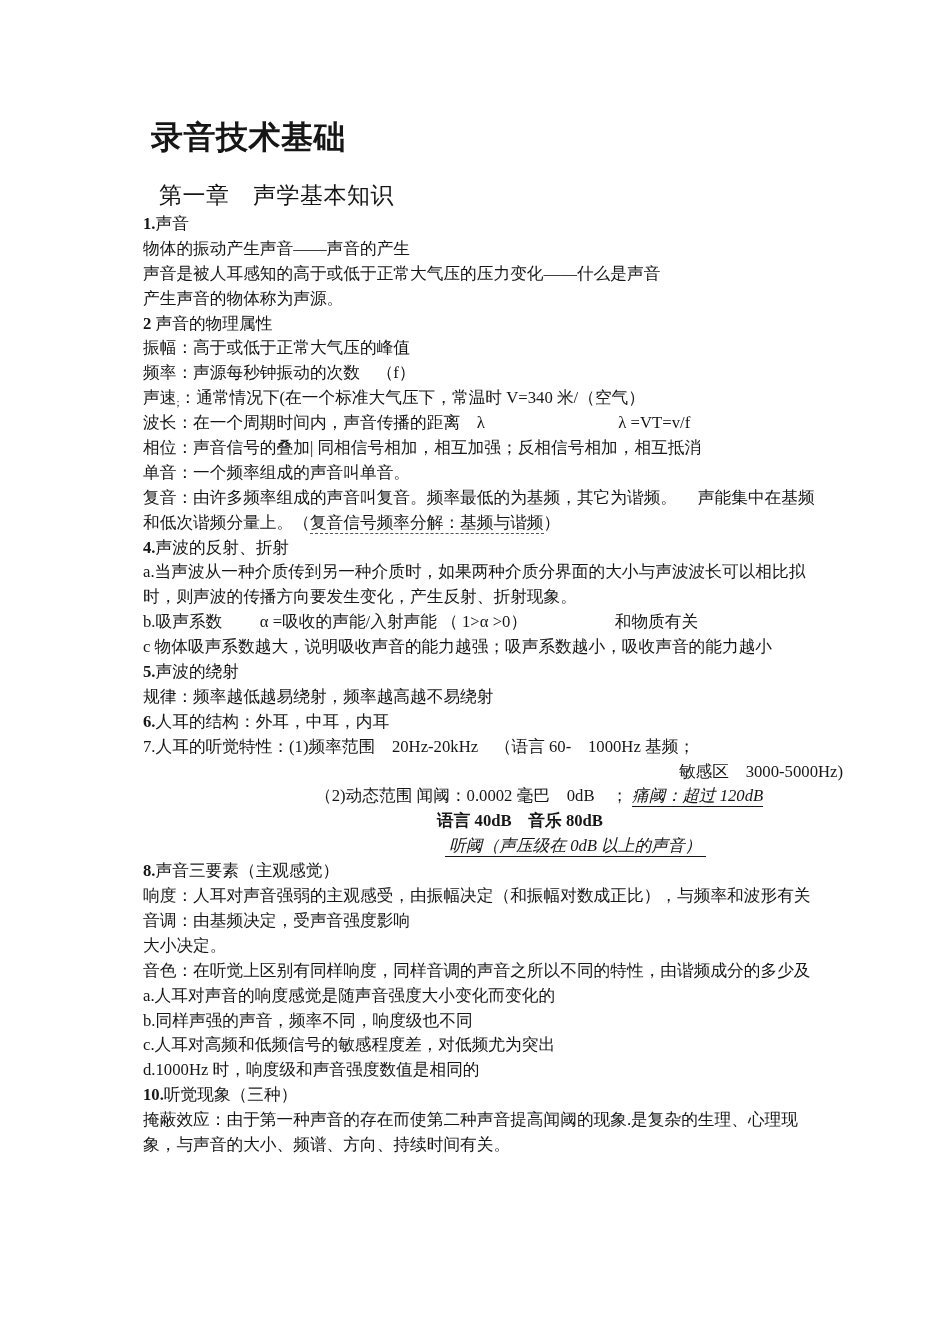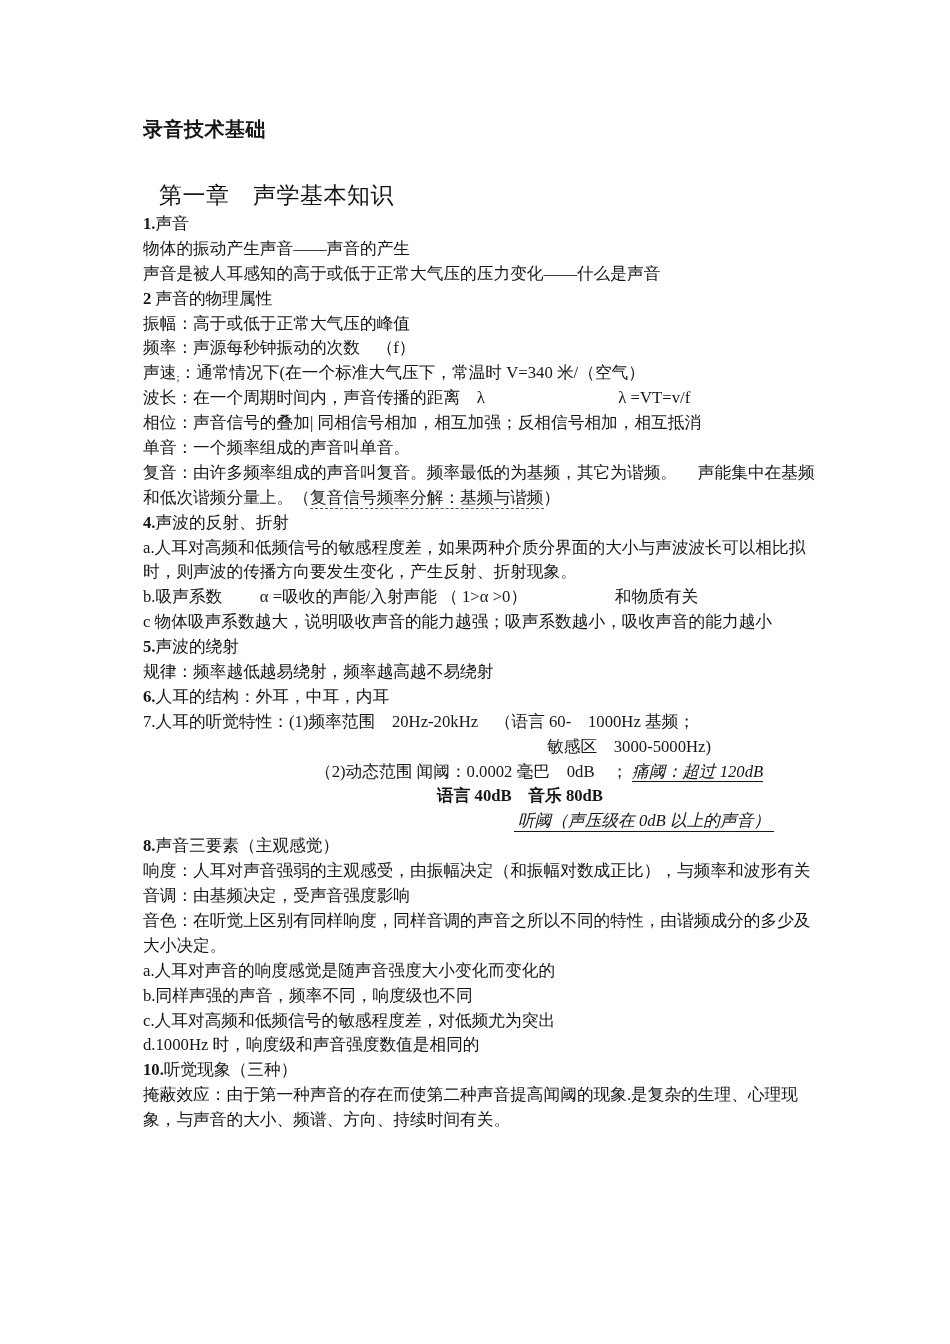--- a/index.html
+++ b/index.html
@@ -8,22 +8,22 @@
     font-family:"Liberation Serif","DejaVu Serif",serif;
     color:#161616;
     position:relative;
     overflow:hidden;
   }
   .page{
     position:absolute;left:0;top:0;width:950px;height:1344px;background:#ffffff;
   }
   .doc-title{
     position:absolute;left:143px;top:112px;
-    font-size:20px;font-weight:600;letter-spacing:0.5px;
-    line-height:34px;margin:0;white-space:pre;
+    font-size:32px;font-weight:600;letter-spacing:0.5px;
+    line-height:34px;margin:8px;white-space:pre;
   }
   .chapter-heading{
     position:absolute;left:143px;top:164px;
     font-size:23px;font-weight:500;letter-spacing:0.5px;
     line-height:31px;margin:16px;white-space:pre;
   }
   .doc-body{
     position:absolute;left:143px;top:212px;width:700px;
     font-size:16.7px;line-height:24.9px;
   }
@@ -40,47 +40,48 @@
 </head>
 <body>
 
 <div class="page">
   <h1 class="doc-title">录音技术基础</h1>
   <h2 class="chapter-heading">第一章　声学基本知识</h2>
   <div class="doc-body">
       <div class="line"><span class="seg b">1.</span><span class="seg">声音</span></div>
       <div class="line"><span class="seg">物体的振动产生声音——声音的产生</span></div>
       <div class="line"><span class="seg">声音是被人耳感知的高于或低于正常大气压的压力变化——什么是声音</span></div>
+      <div class="line"><span class="seg">产生声音的物体称为声源。</span></div>
       <div class="line"><span class="seg b">2 </span><span class="seg">声音的物理属性</span></div>
       <div class="line"><span class="seg">振幅：高于或低于正常大气压的峰值</span></div>
       <div class="line"><span class="seg">频率：声源每秒钟振动的次数　（f）</span></div>
       <div class="line"><span class="seg">声速</span><span class="seg sub">;</span><span class="seg">：通常情况下(在一个标准大气压下，常温时 V=340 米/（空气）</span></div>
       <div class="line"><span class="seg">波长：在一个周期时间内，声音传播的距离　λ　　　　　　　　λ =VT=v/f</span></div>
       <div class="line"><span class="seg">相位：声音信号的叠加| 同相信号相加，相互加强；反相信号相加，相互抵消</span></div>
       <div class="line"><span class="seg">单音：一个频率组成的声音叫单音。</span></div>
       <div class="line"><span class="seg">复音：由许多频率组成的声音叫复音。频率最低的为基频，其它为谐频。　 声能集中在基频</span></div>
       <div class="line"><span class="seg">和低次谐频分量上。（</span><span class="seg u-dash">复音信号频率分解：基频与谐频</span><span class="seg">）</span></div>
       <div class="line"><span class="seg b">4.</span><span class="seg">声波的反射、折射</span></div>
-      <div class="line"><span class="seg">a.人耳对高频和低频信号的敏感程度差，如果两种介质分界面的大小与声波波长可以相比拟</span></div>
+      <div class="line"><span class="seg">a.当声波从一种介质传到另一种介质时，如果两种介质分界面的大小与声波波长可以相比拟</span></div>
       <div class="line"><span class="seg">时，则声波的传播方向要发生变化，产生反射、折射现象。</span></div>
       <div class="line"><span class="seg">b.吸声系数　　 α =吸收的声能/入射声能 （ 1&gt;α &gt;0）　　　　　 和物质有关</span></div>
       <div class="line"><span class="seg">c 物体吸声系数越大，说明吸收声音的能力越强；吸声系数越小，吸收声音的能力越小</span></div>
       <div class="line"><span class="seg b">5.</span><span class="seg">声波的绕射</span></div>
       <div class="line"><span class="seg">规律：频率越低越易绕射，频率越高越不易绕射</span></div>
       <div class="line"><span class="seg b">6.</span><span class="seg">人耳的结构：外耳，中耳，内耳</span></div>
       <div class="line"><span class="seg">7.人耳的听觉特性：(1)频率范围　20Hz-20kHz　（语言 60-　1000Hz 基频；</span></div>
-      <div class="line" style="margin-left: 404px;"><span class="seg">敏感区　3000-5000Hz)</span></div>
+      <div class="line" style="margin-left: 404px; text-align: right;"><span class="seg">敏感区　3000-5000Hz)</span></div>
       <div class="line" style="margin-left: 172px;"><span class="seg">（2)动态范围 闻阈：0.0002 毫巴　0dB　； </span><span class="seg u-solid">痛阈：超过 120dB</span></div>
       <div class="line" style="margin-left: 294px; font-weight: bold;"><span class="seg">语言 40dB　音乐 80dB</span></div>
-      <div class="line" style="margin-left: 302px; text-align: center;"><span class="seg u-solid"> 听阈（声压级在 0dB 以上的声音） </span></div>
+      <div class="line" style="margin-left: 302px;"><span class="seg u-solid"> 听阈（声压级在 0dB 以上的声音） </span></div>
       <div class="line"><span class="seg b">8.</span><span class="seg">声音三要素（主观感觉）</span></div>
       <div class="line"><span class="seg">响度：人耳对声音强弱的主观感受，由振幅决定（和振幅对数成正比），与频率和波形有关</span></div>
       <div class="line"><span class="seg">音调：由基频决定，受声音强度影响</span></div>
+      <div class="line"><span class="seg">大小决定。</span></div>
       <div class="line"><span class="seg">音色：在听觉上区别有同样响度，同样音调的声音之所以不同的特性，由谐频成分的多少及</span></div>
-      <div class="line"><span class="seg">大小决定。</span></div>
       <div class="line"><span class="seg">a.人耳对声音的响度感觉是随声音强度大小变化而变化的</span></div>
       <div class="line"><span class="seg">b.同样声强的声音，频率不同，响度级也不同</span></div>
       <div class="line"><span class="seg">c.人耳对高频和低频信号的敏感程度差，对低频尤为突出</span></div>
       <div class="line"><span class="seg">d.1000Hz 时，响度级和声音强度数值是相同的</span></div>
       <div class="line"><span class="seg b">10.</span><span class="seg">听觉现象（三种）</span></div>
       <div class="line"><span class="seg">掩蔽效应：由于第一种声音的存在而使第二种声音提高闻阈的现象.是复杂的生理、心理现</span></div>
       <div class="line"><span class="seg">象，与声音的大小、频谱、方向、持续时间有关。</span></div>
     </div>
 </div>
 

